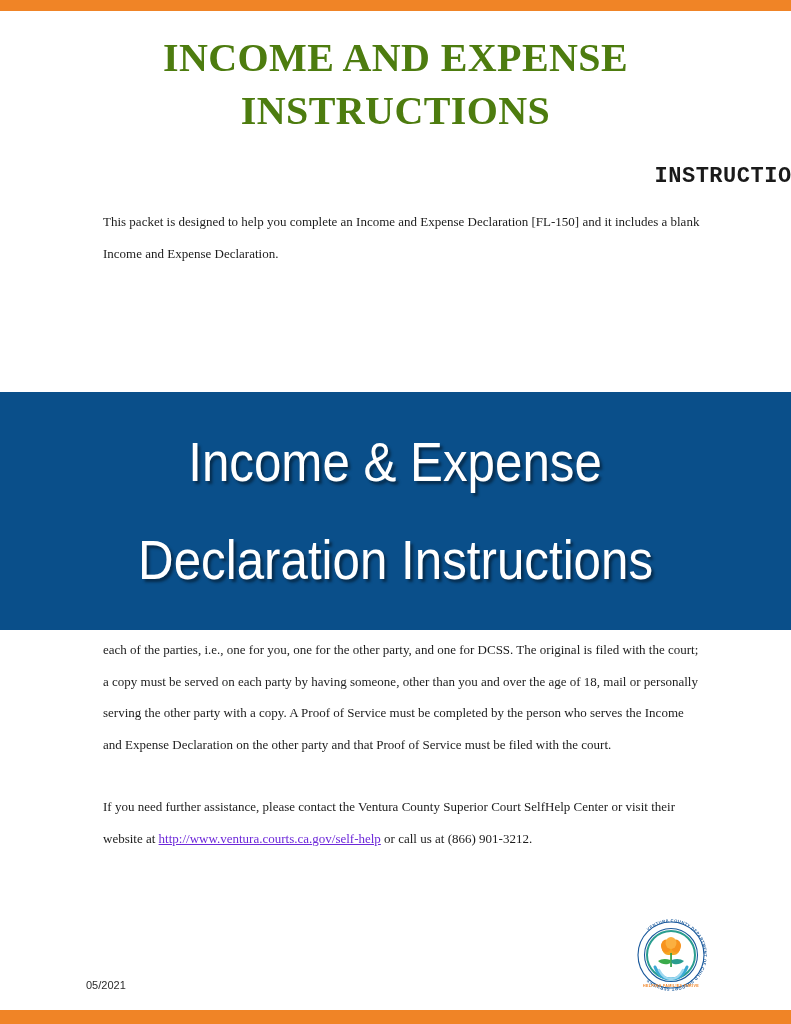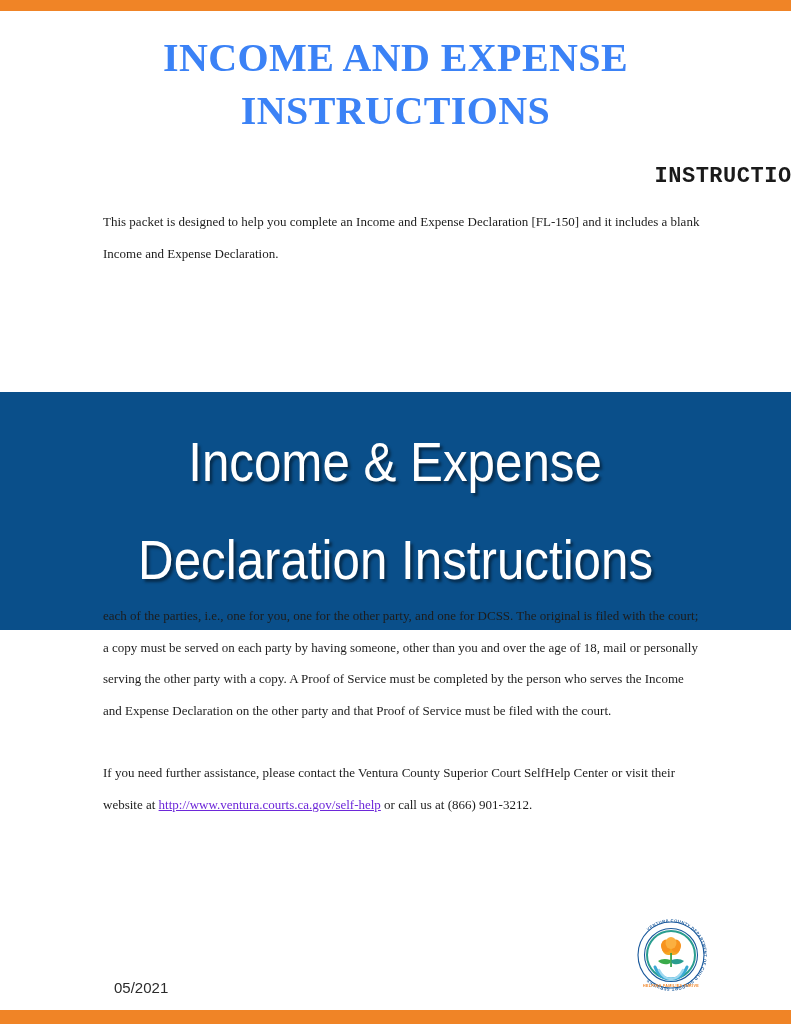--- a/index.html
+++ b/index.html
@@ -35,21 +35,21 @@
   .doc-title {
     position: absolute;
     left: 0; top: 31px;
     width: 791px;
     text-align: center;
     font-family: "Liberation Serif", serif;
     font-weight: bold;
     font-size: 40px;
     line-height: 53px;
     letter-spacing: 0.4px;
-    color: #3b82f6;
+    color: #4d7c0f;
   }
   .doc-title .ln { display: block; }
 
   .subheading {
     position: absolute;
     left: 0; top: 164px;
     width: 791px;
     text-align: right;
     font-family: Liberation Mono, monospace;
     font-weight: bold;
@@ -62,21 +62,21 @@
   .body-col {
     position: absolute;
     left: 103px;
     width: 600px;
     font-family: Liberation Serif, serif;
     font-size: 13px;
     line-height: 31.5px;
     color: #1c1c1c;
   }
   .body-top { top: 206px; }
-  .body-bottom { top: 600px; }
+  .body-bottom { top: 634px; }
 
   .body-col p {
     margin: 0 0 31px 0;
   }
   .body-col p:last-child { margin-bottom: 0; }
 
   .link {
     text-decoration: underline;
     color: #6d28d9;
   }
@@ -100,23 +100,23 @@
     line-height: 66px;
     color: #ffffff;
     text-align: center;
     white-space: nowrap;
     text-shadow: 3px 3px 3px rgba(0,0,0,0.45);
     transform: scaleX(0.88);
   }
 
   .date-stamp {
     position: absolute;
-    left: 114px; top: 979px;
+    left: 86px; top: 979px;
     font-family: "Liberation Sans", sans-serif;
-    font-size: 15px;
+    font-size: 11px;
     color: #2b2b2b;
   }
 
   .seal {
     position: absolute;
     left: 629px; top: 913px;
     width: 84px;
     height: 84px;
   }
   .seal svg { display: block; }

